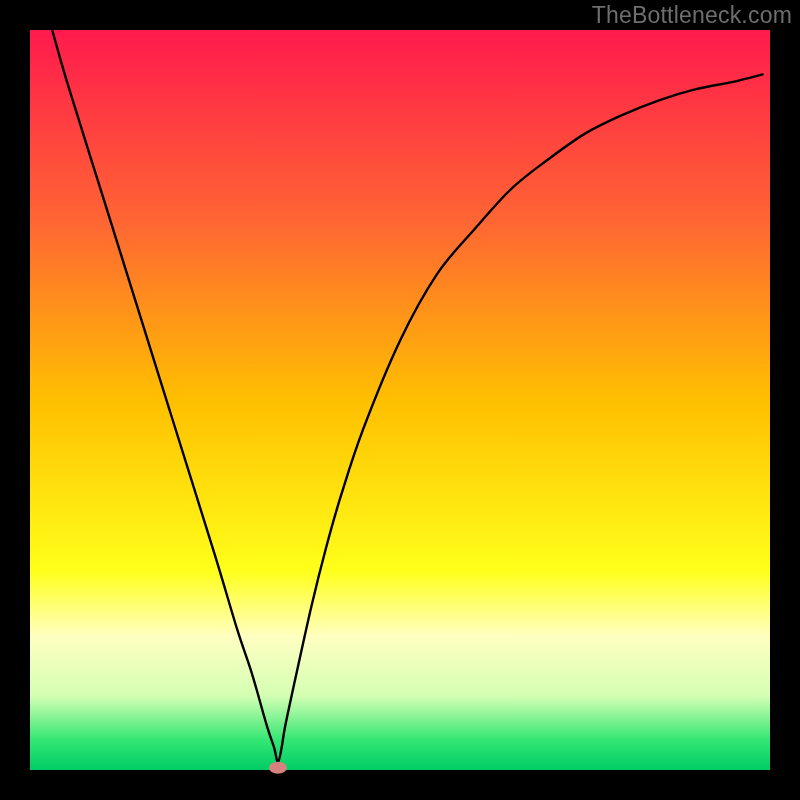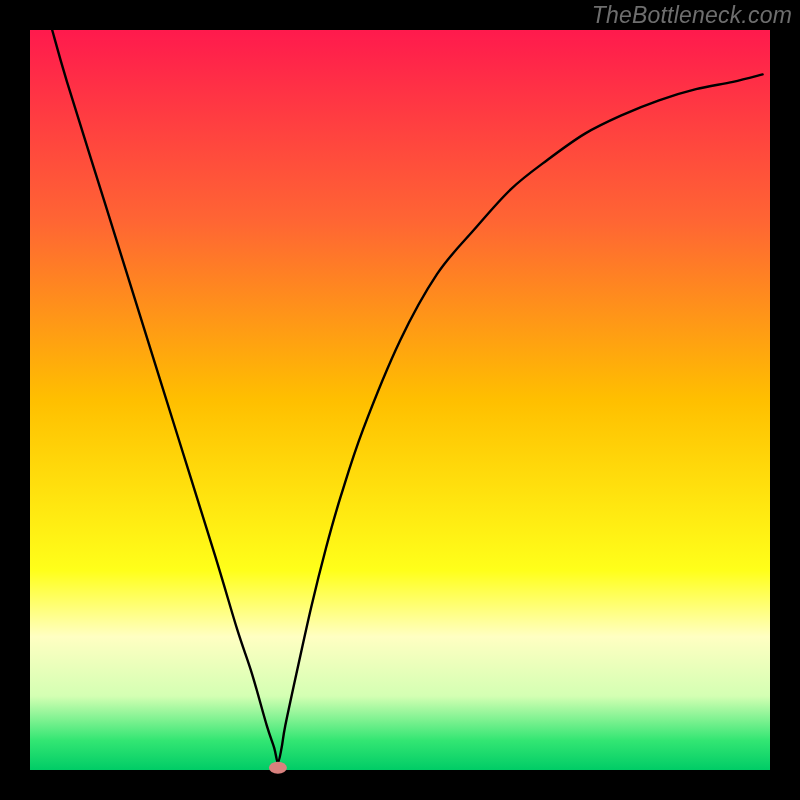--- a/index.html
+++ b/index.html
@@ -8,21 +8,20 @@
     width: 800px;
     height: 800px;
     background: #ffffff;
     font-family: Arial, Helvetica, sans-serif;
     overflow: hidden;
   }
   .chart-container {
     position: relative;
     width: 800px;
     height: 580px;
-    font-style: italic;
   }
   svg {
     display: block;
   }
   .watermark {
     position: absolute;
     top: 2px;
     right: 8px;
     color: #6e6e6e;
     font-size: 23px;

